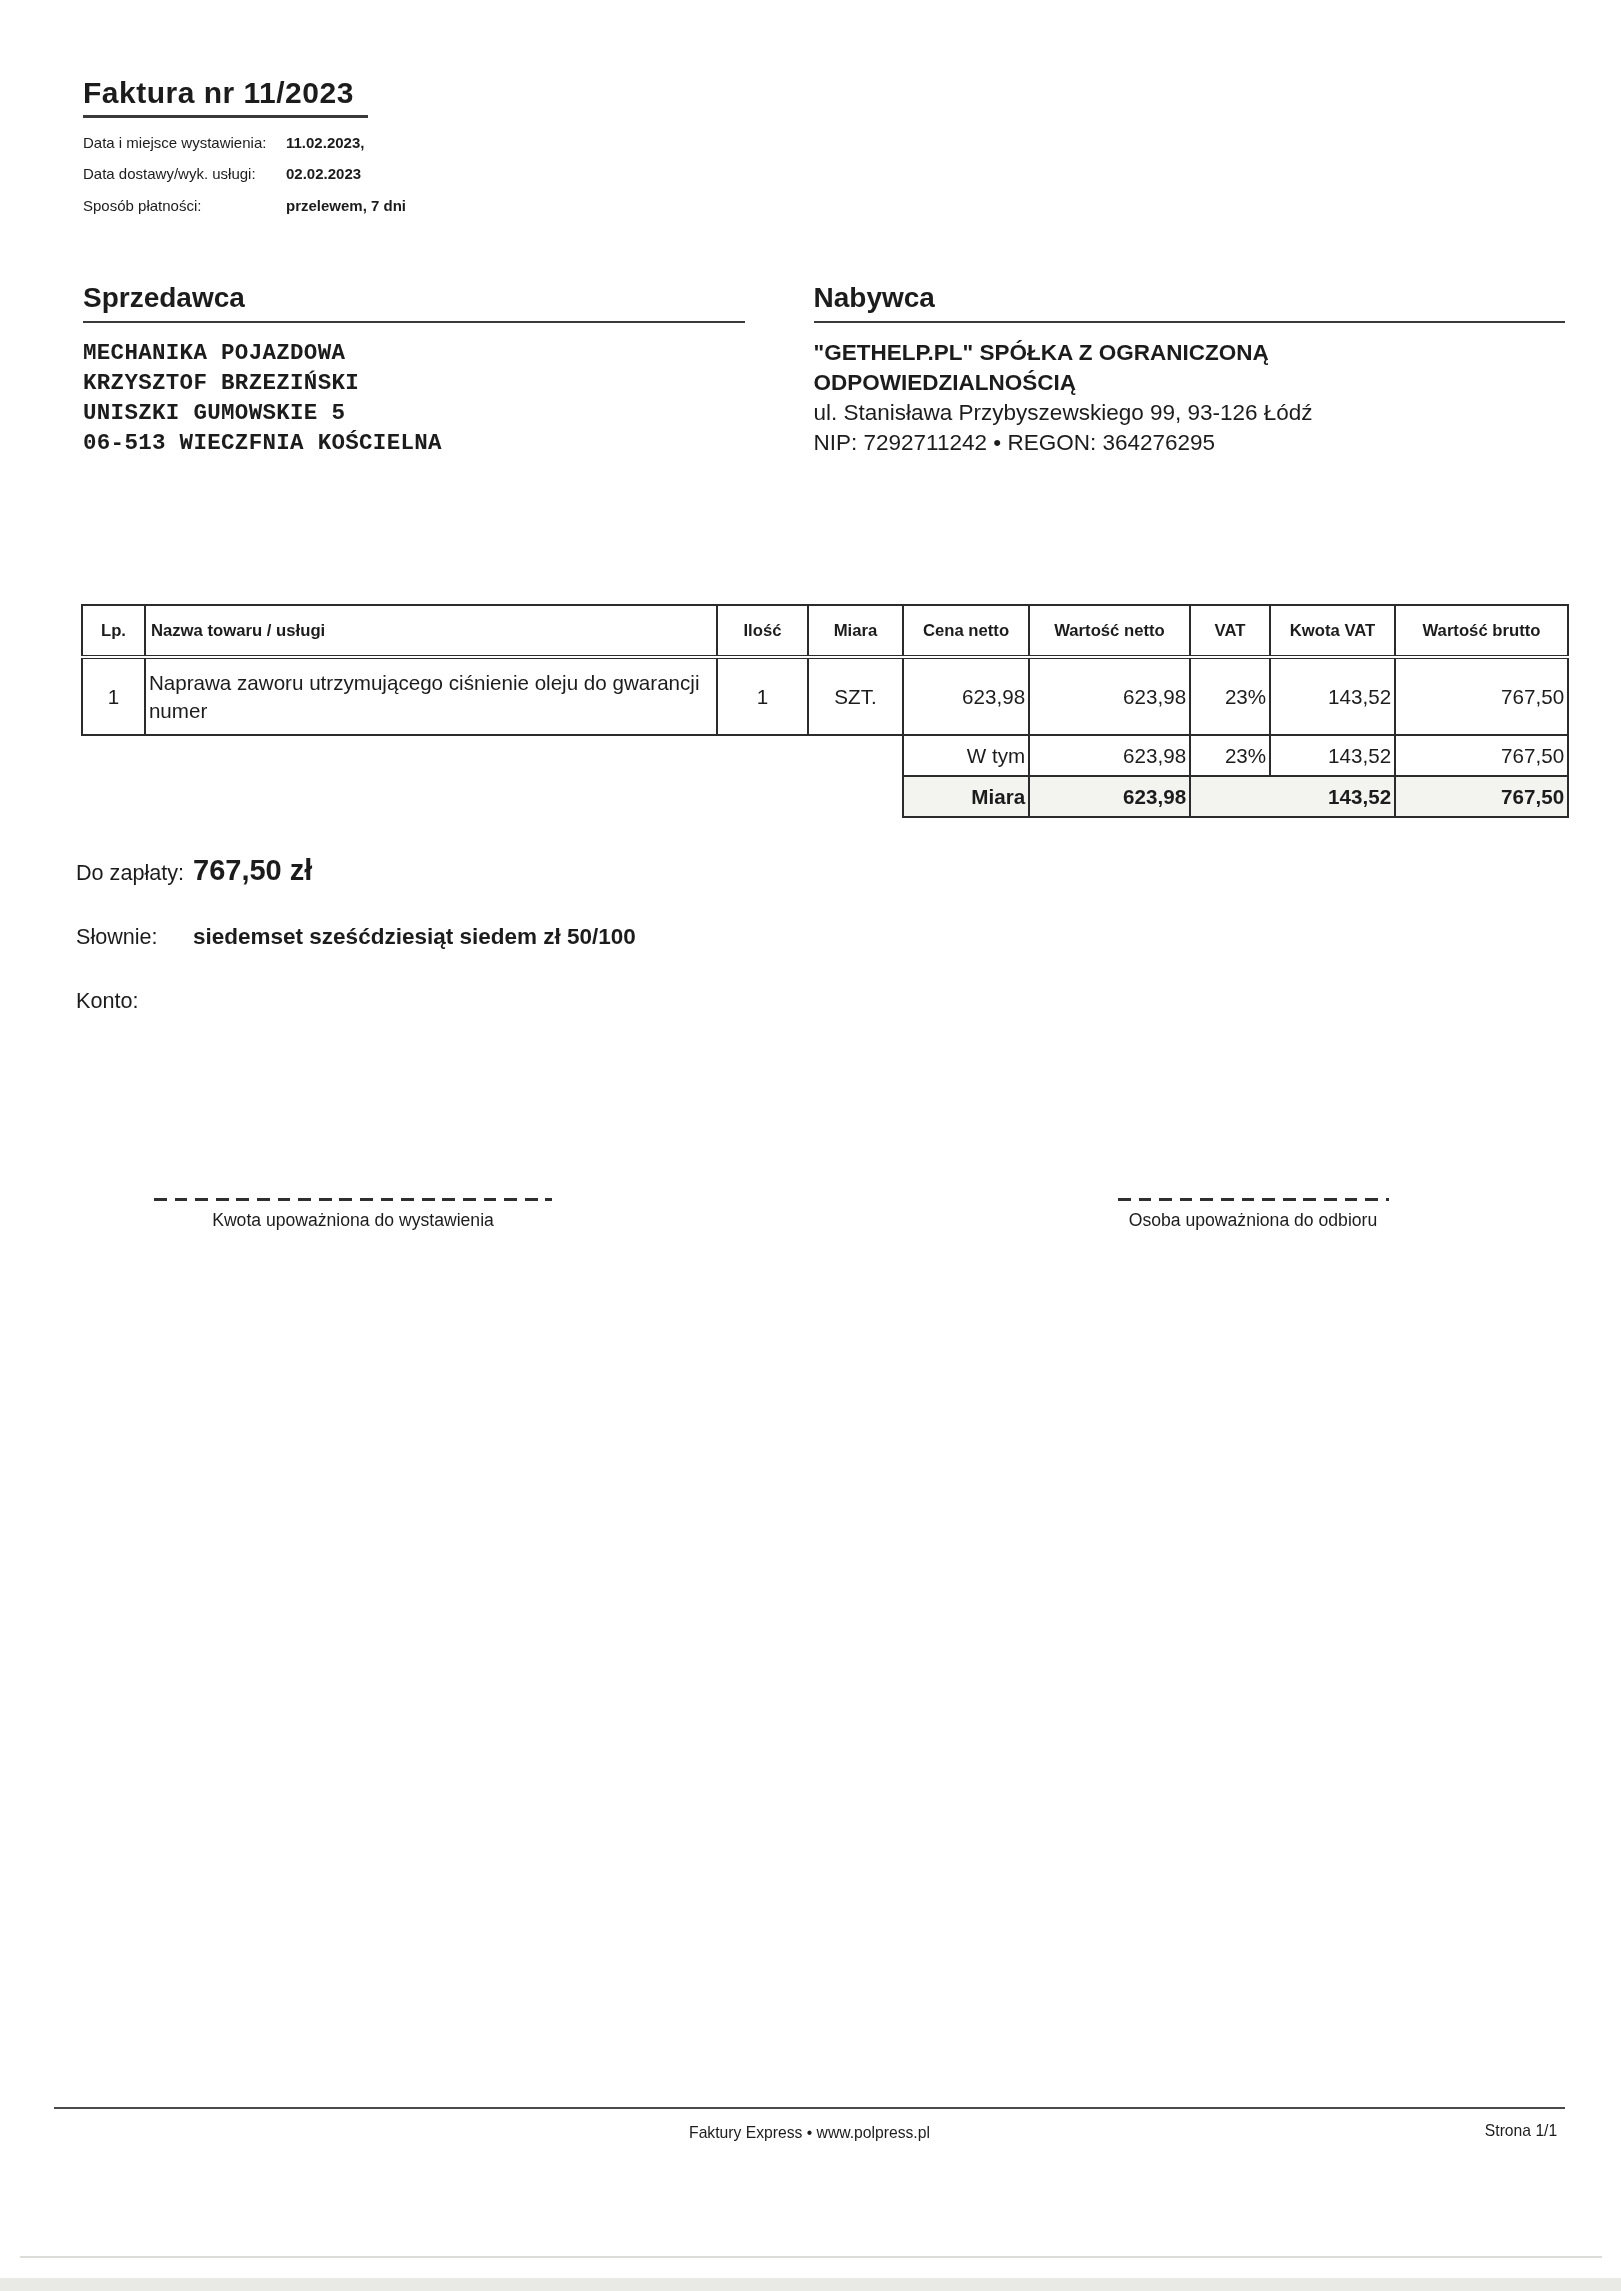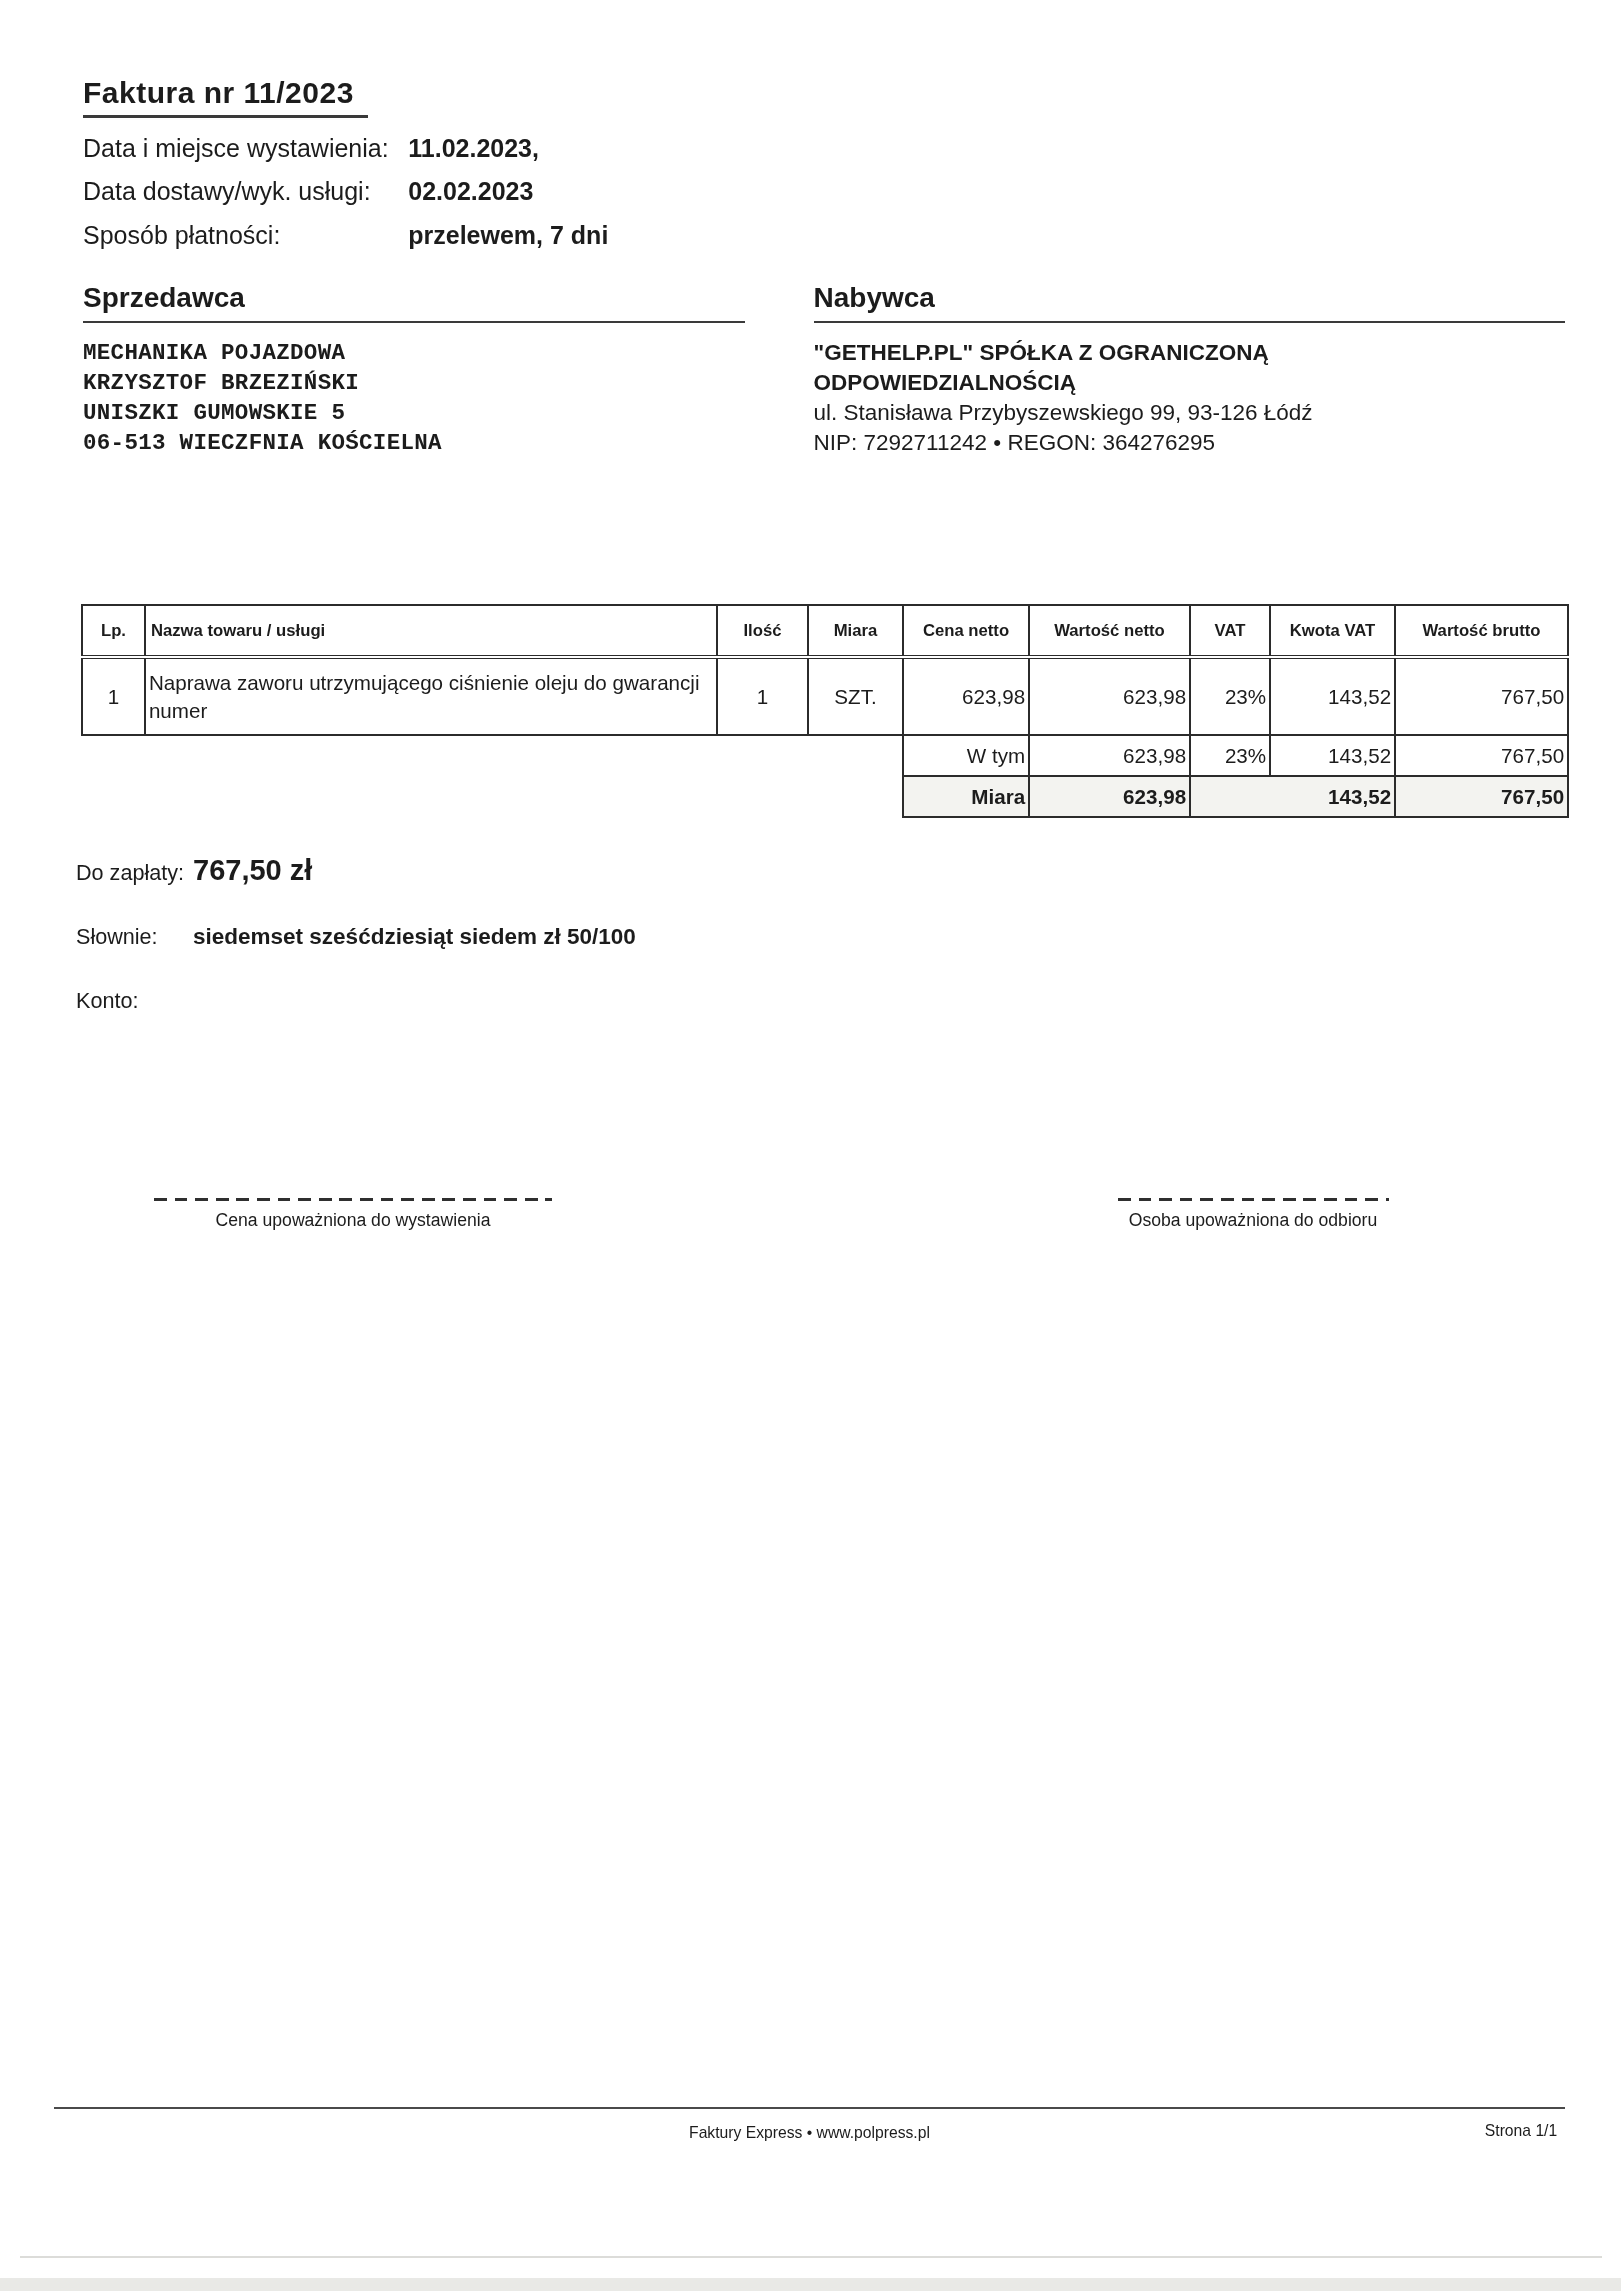--- a/index.html
+++ b/index.html
@@ -18,21 +18,21 @@
   .title {
     font-size:30px; font-weight:bold; letter-spacing:0.5px;
     display:inline-block;
     border-bottom:3.9px solid #3a3a3a;
     padding:0 13.7px 4.9px 0;
   }
   .meta {
     margin-top:15.7px;
     display:grid; grid-template-columns:max-content 1fr;
     column-gap:19.6px; row-gap:14.7px;
-    font-size:25px;
+    font-size:15px;
   }
   .meta-value { font-weight:bold; }
 
   
   .parties { position:absolute; left:83px; top:282px; width:1482px; display:flex; gap:69px; }
   .party-heading {
     font-size:28px; font-weight:bold;
     border-bottom:2.9px solid #3a3a3a; padding-bottom:6.9px;
   }
   .party.seller { width:662px; }
@@ -222,21 +222,21 @@
     <span class="pay-value due">767,50 zł</span>
     <span class="pay-label">Słownie:</span>
     <span class="pay-value">siedemset sześćdziesiąt siedem zł 50/100</span>
     <span class="pay-label">Konto:</span>
     <span class="pay-value"></span>
   </div>
 
   <div class="signatures">
     <div class="sig sig-left">
       <div class="sig-line"></div>
-      <div class="sig-label">Cena upoważniona do wystawienia</div>
+      <div class="sig-label">Kwota upoważniona do wystawienia</div>
     </div>
     <div class="sig sig-right">
       <div class="sig-line"></div>
       <div class="sig-label">Osoba upoważniona do odbioru</div>
     </div>
   </div>
 
   <div class="footer">
     <div class="footer-center">Faktury Express • www.polpress.pl</div>
     <div class="footer-page">Strona 1/1</div>

